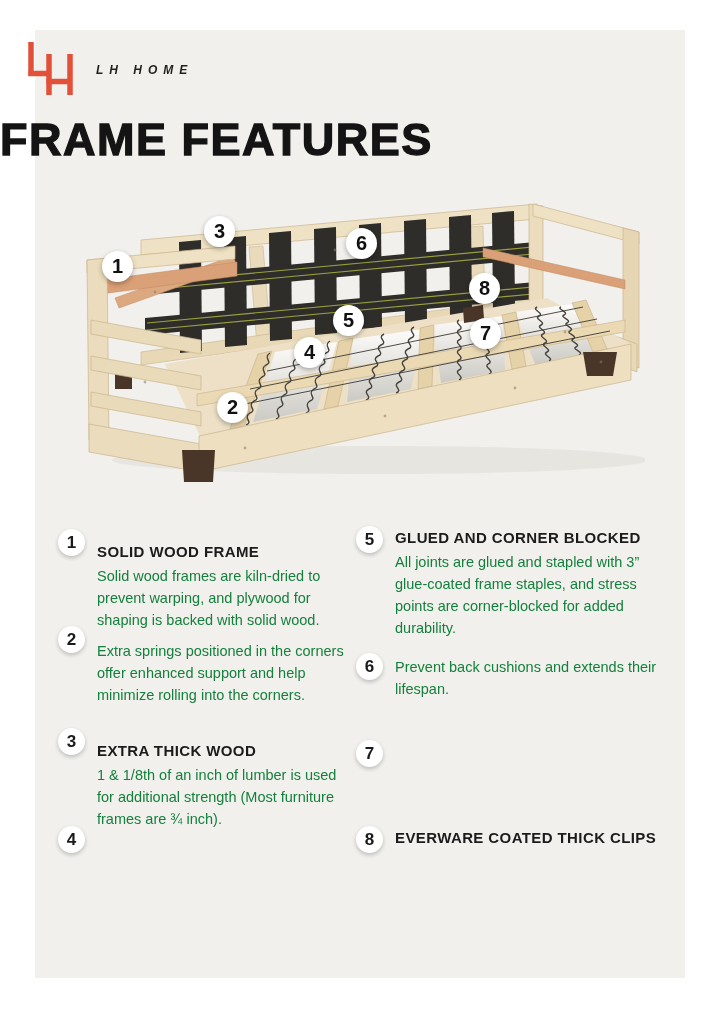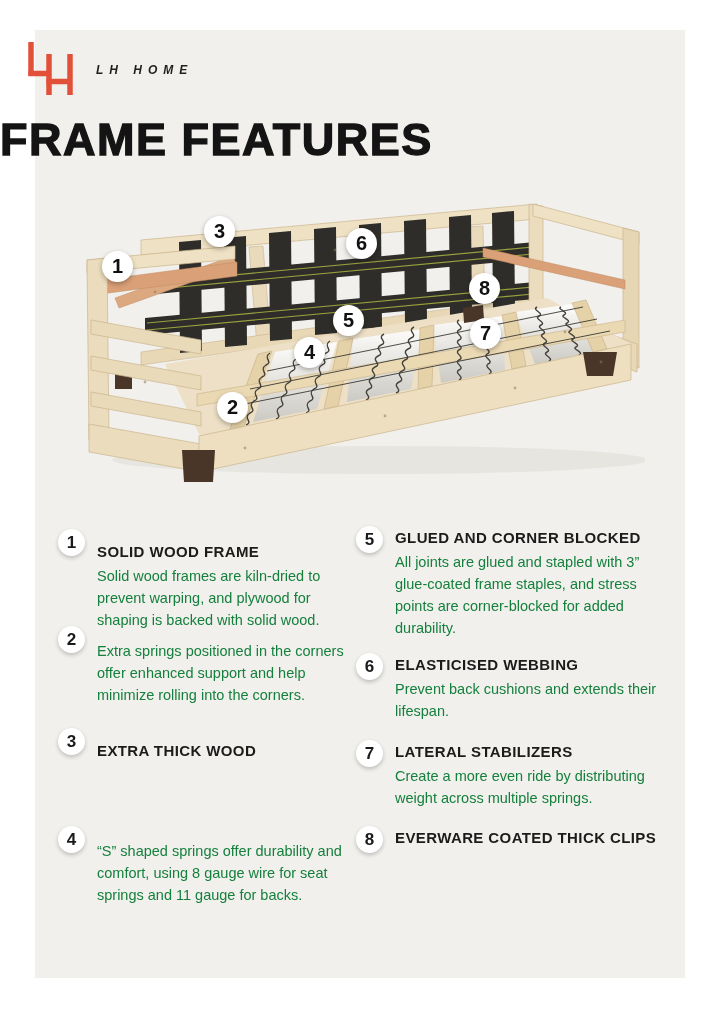--- a/index.html
+++ b/index.html
@@ -214,57 +214,52 @@
     <div class="ftext">
       <p>Extra springs positioned in the corners offer enhanced support and help minimize rolling into the corners.</p>
     </div>
   </div>
   <div class="feature col-left" style="left:58px;top:731px">
     <div class="fnum">
         <span>3</span>
       </div>
     <div class="ftext">
       <h3>EXTRA THICK WOOD</h3>
+      <p>1 &amp; 1/8th of an inch of lumber is used for additional strength (Most furniture frames are ¾ inch).</p>
     </div>
   </div>
   <div class="feature col-left" style="left:58px;top:829px">
     <div class="fnum">
         <span>4</span>
       </div>
     <div class="ftext">
-      <p>“S” shaped springs offer durability and comfort, using 8 gauge wire for seat springs and 11 gauge for backs.</p>
     </div>
   </div>
 
   <div class="feature col-right" style="left:356px;top:529px">
     <div class="fnum">
         <span>5</span>
       </div>
     <div class="ftext">
       <h3>GLUED AND CORNER BLOCKED</h3>
       <p>All joints are glued and stapled with 3” glue-coated frame staples, and stress points are corner-blocked for added durability.</p>
     </div>
   </div>
   <div class="feature col-right" style="left:356px;top:656px">
     <div class="fnum">
         <span>6</span>
       </div>
     <div class="ftext">
-      <h3>ELASTICISED WEBBING</h3>
       <p>Prevent back cushions and extends their lifespan.</p>
     </div>
   </div>
   <div class="feature col-right" style="left:356px;top:743px">
     <div class="fnum">
         <span>7</span>
       </div>
-    <div class="ftext">
-      <h3>LATERAL STABILIZERS</h3>
-      <p>Create a more even ride by distributing weight across multiple springs.</p>
-    </div>
   </div>
   <div class="feature col-right" style="left:356px;top:829px">
     <div class="fnum">
         <span>8</span>
       </div>
     <div class="ftext">
       <h3>EVERWARE COATED THICK CLIPS</h3>
     </div>
   </div>
 </div>

